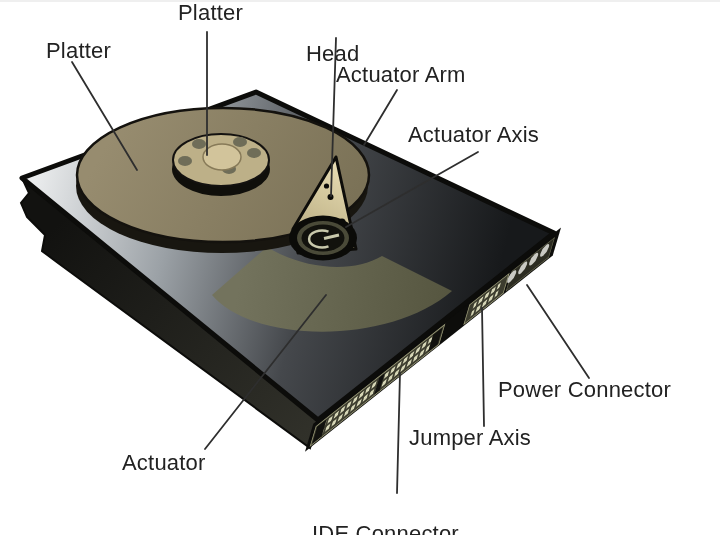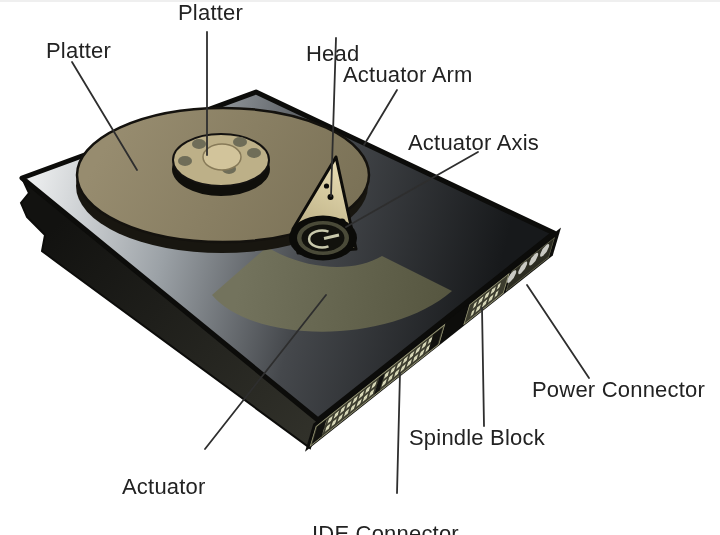--- a/index.html
+++ b/index.html
@@ -121,19 +121,19 @@
       <line class="leader" x1="589" y1="378" x2="527" y2="285"></line>
       <line class="leader" x1="484" y1="426" x2="482" y2="308"></line>
       <line class="leader" x1="397" y1="493" x2="400" y2="373"></line>
       <line class="leader" x1="205" y1="449" x2="326" y2="295"></line>
     </g>
   </svg>
 
   <div class="label" style="left:38px;top:39px;margin-left:8px;">Platter</div>
   <div class="label" style="left:178px;top:1px;">Platter</div>
   <div class="label" style="left:306px;top:14px;margin-top:28px;">Head</div>
-  <div class="label" style="left:343px;top:63px;text-align:right;">Actuator Arm</div>
-  <div class="label" style="left:408px;top:131px;">Actuator Axis</div>
-  <div class="label" style="left:532px;top:378px;">Power Connector</div>
-  <div class="label" style="left:409px;top:426px;">Spindle Block</div>
+  <div class="label" style="left:336px;top:63px;text-align:right;">Actuator Arm</div>
+  <div class="label" style="left:408px;top:123px;">Actuator Axis</div>
+  <div class="label" style="left:498px;top:378px;">Power Connector</div>
+  <div class="label" style="left:409px;top:426px;">Jumper Axis</div>
   <div class="label" style="left:312px;top:522px;">IDE Connector</div>
-  <div class="label" style="left:122px;top:451px;margin-top:24px;">Actuator</div>
+  <div class="label" style="left:122px;top:451px;">Actuator</div>
 </div>
 
 </body></html>

